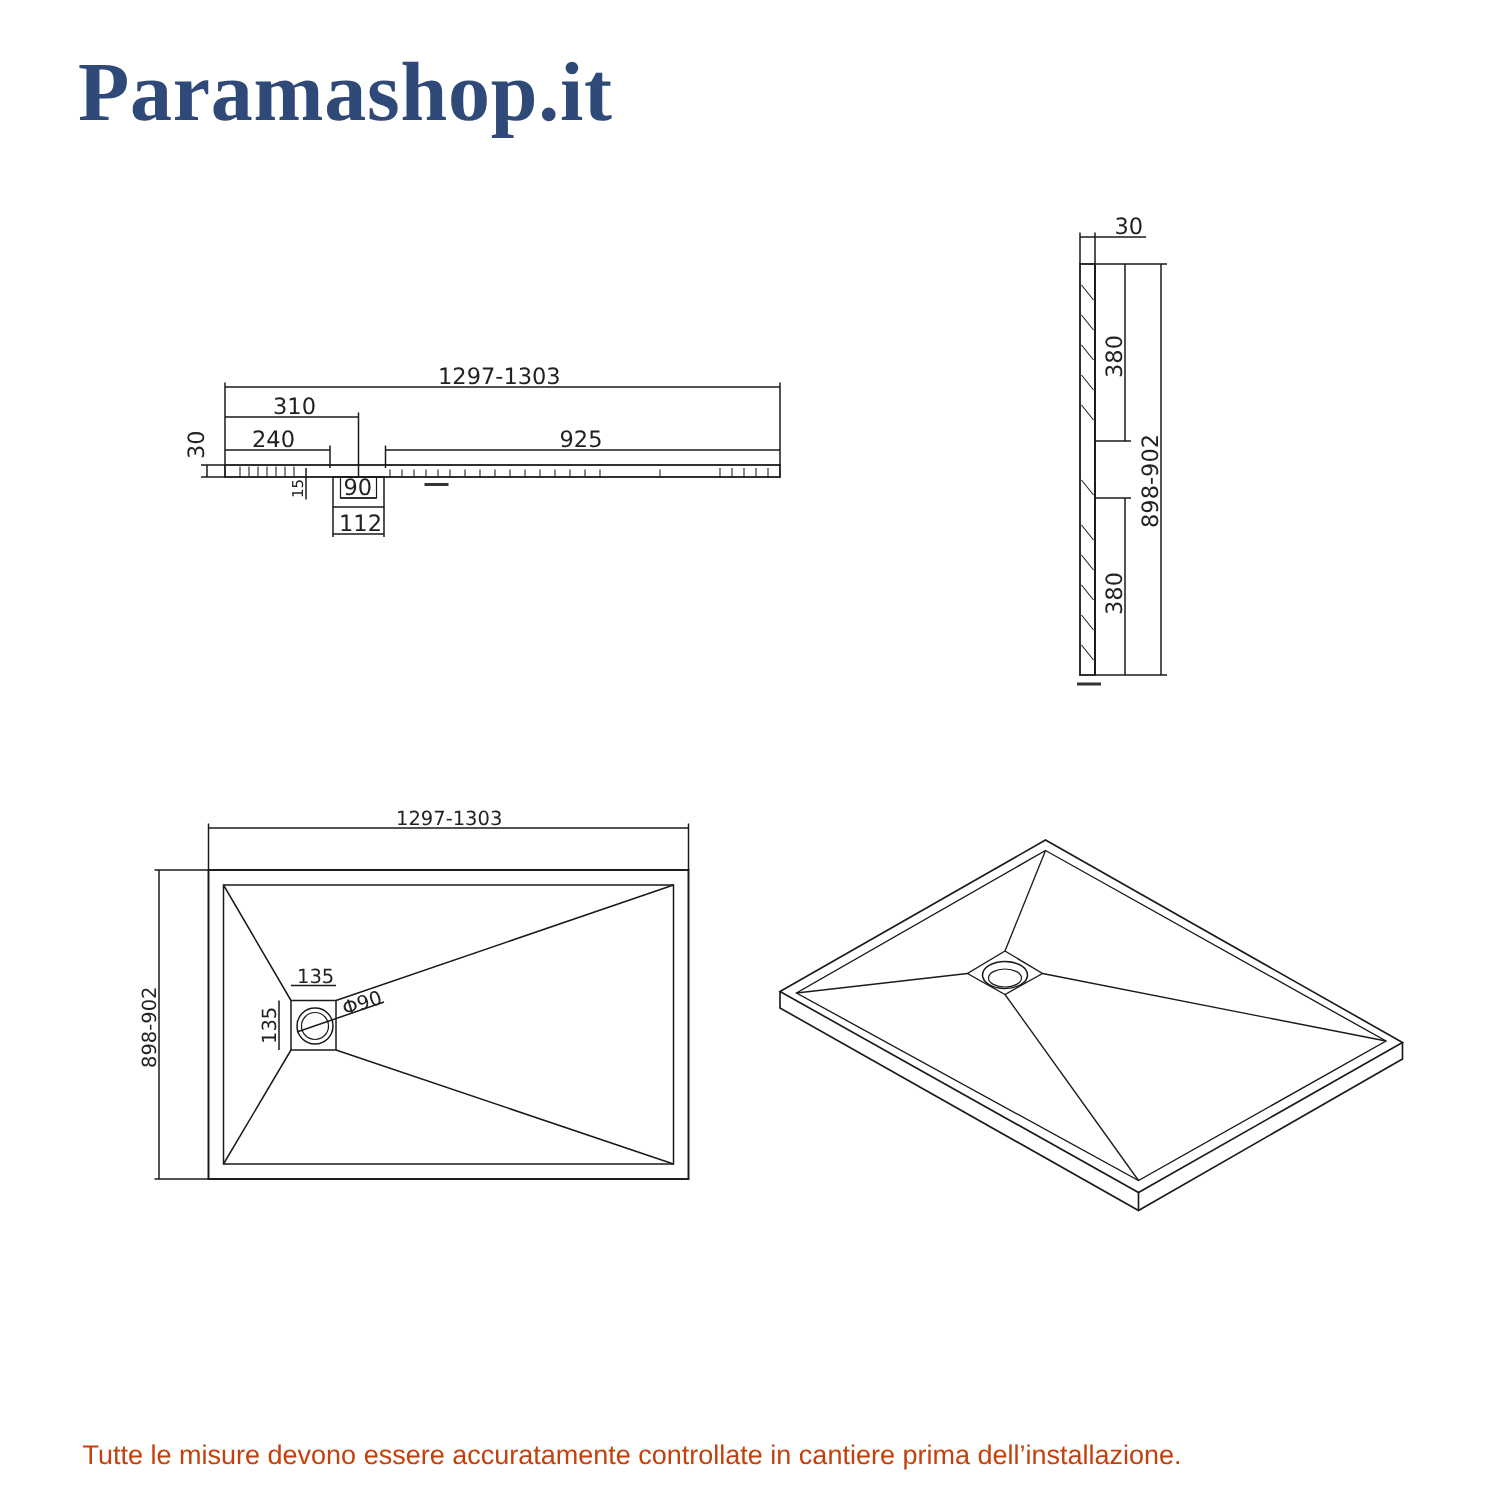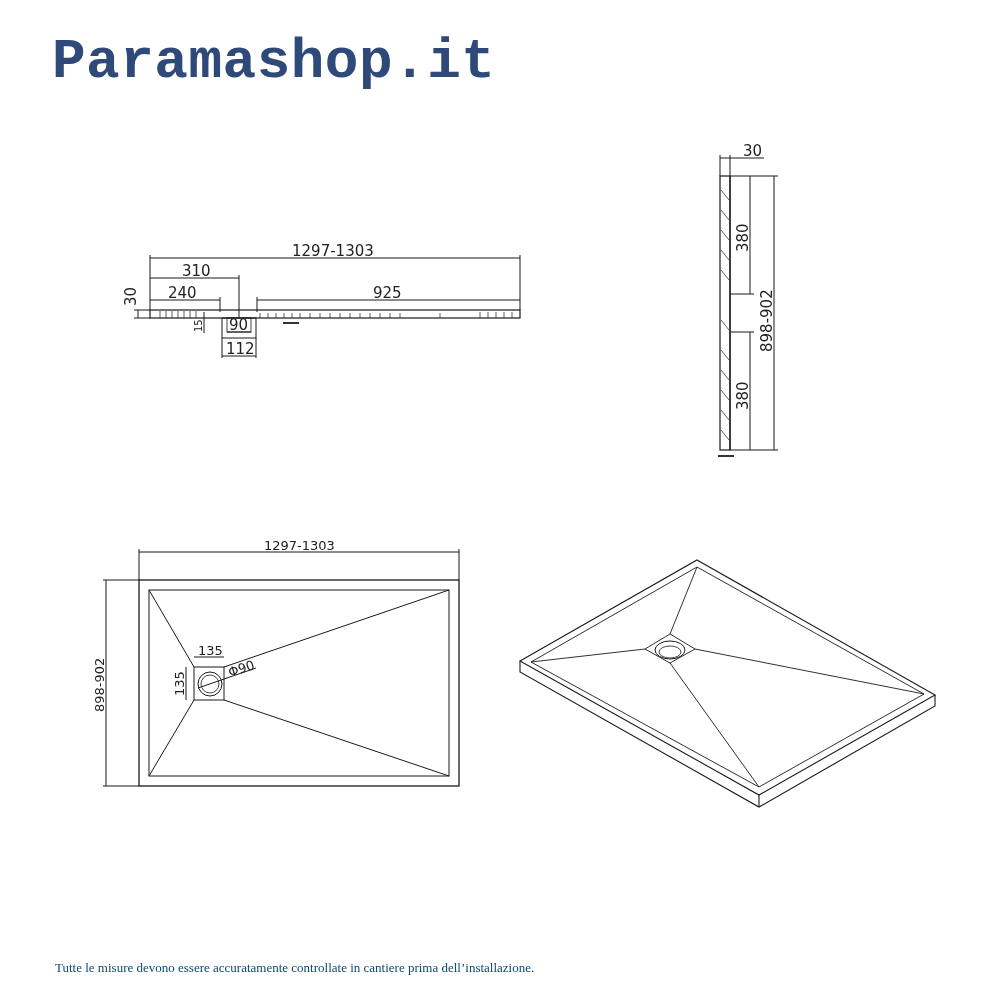--- a/index.html
+++ b/index.html
@@ -1,21 +1,21 @@
 <!DOCTYPE html>
 <html><head>
 <meta charset="utf-8">
 <style>
   html, body { margin:0; padding:0; background:#ffffff; }
   body { width:1001px; height:1000px; position:relative; overflow:hidden; font-family:"DejaVu Sans", sans-serif; }
-  .brand { position:absolute; left:52px; top:30px; font-family:Liberation Mono, monospace; font-weight:bold; font-size:56px; letter-spacing:0.5px; color:#2f4a78; }
+  .brand { position:absolute; left:52px; top:30px; font-family:Liberation Serif, serif; font-weight:bold; font-size:56px; letter-spacing:0.5px; color:#2f4a78; }
   .drawing { position:absolute; left:0; top:0; }
   .dim { font-family:"DejaVu Sans", sans-serif; font-size:15px; fill:#222; font-weight:normal; }
   .dim-sm { font-family:"DejaVu Sans", sans-serif; font-size:13px; fill:#222; }
-  .note { position:absolute; left:55px; top:960px; font-family:Liberation Serif, serif; font-size:13px; color:#0c4a6e; }
+  .note { position:absolute; left:55px; top:960px; font-family:Liberation Sans, sans-serif; font-size:18px; color:#c2410c; }
 </style>
 </head>
 <body>
 
 <div class="brand">Paramashop.it</div>
 
 <svg class="drawing" width="1001" height="1000" viewBox="0 0 1001 1000" stroke="#1a1a1a" fill="none" stroke-width="1">
 
   <g>
 

